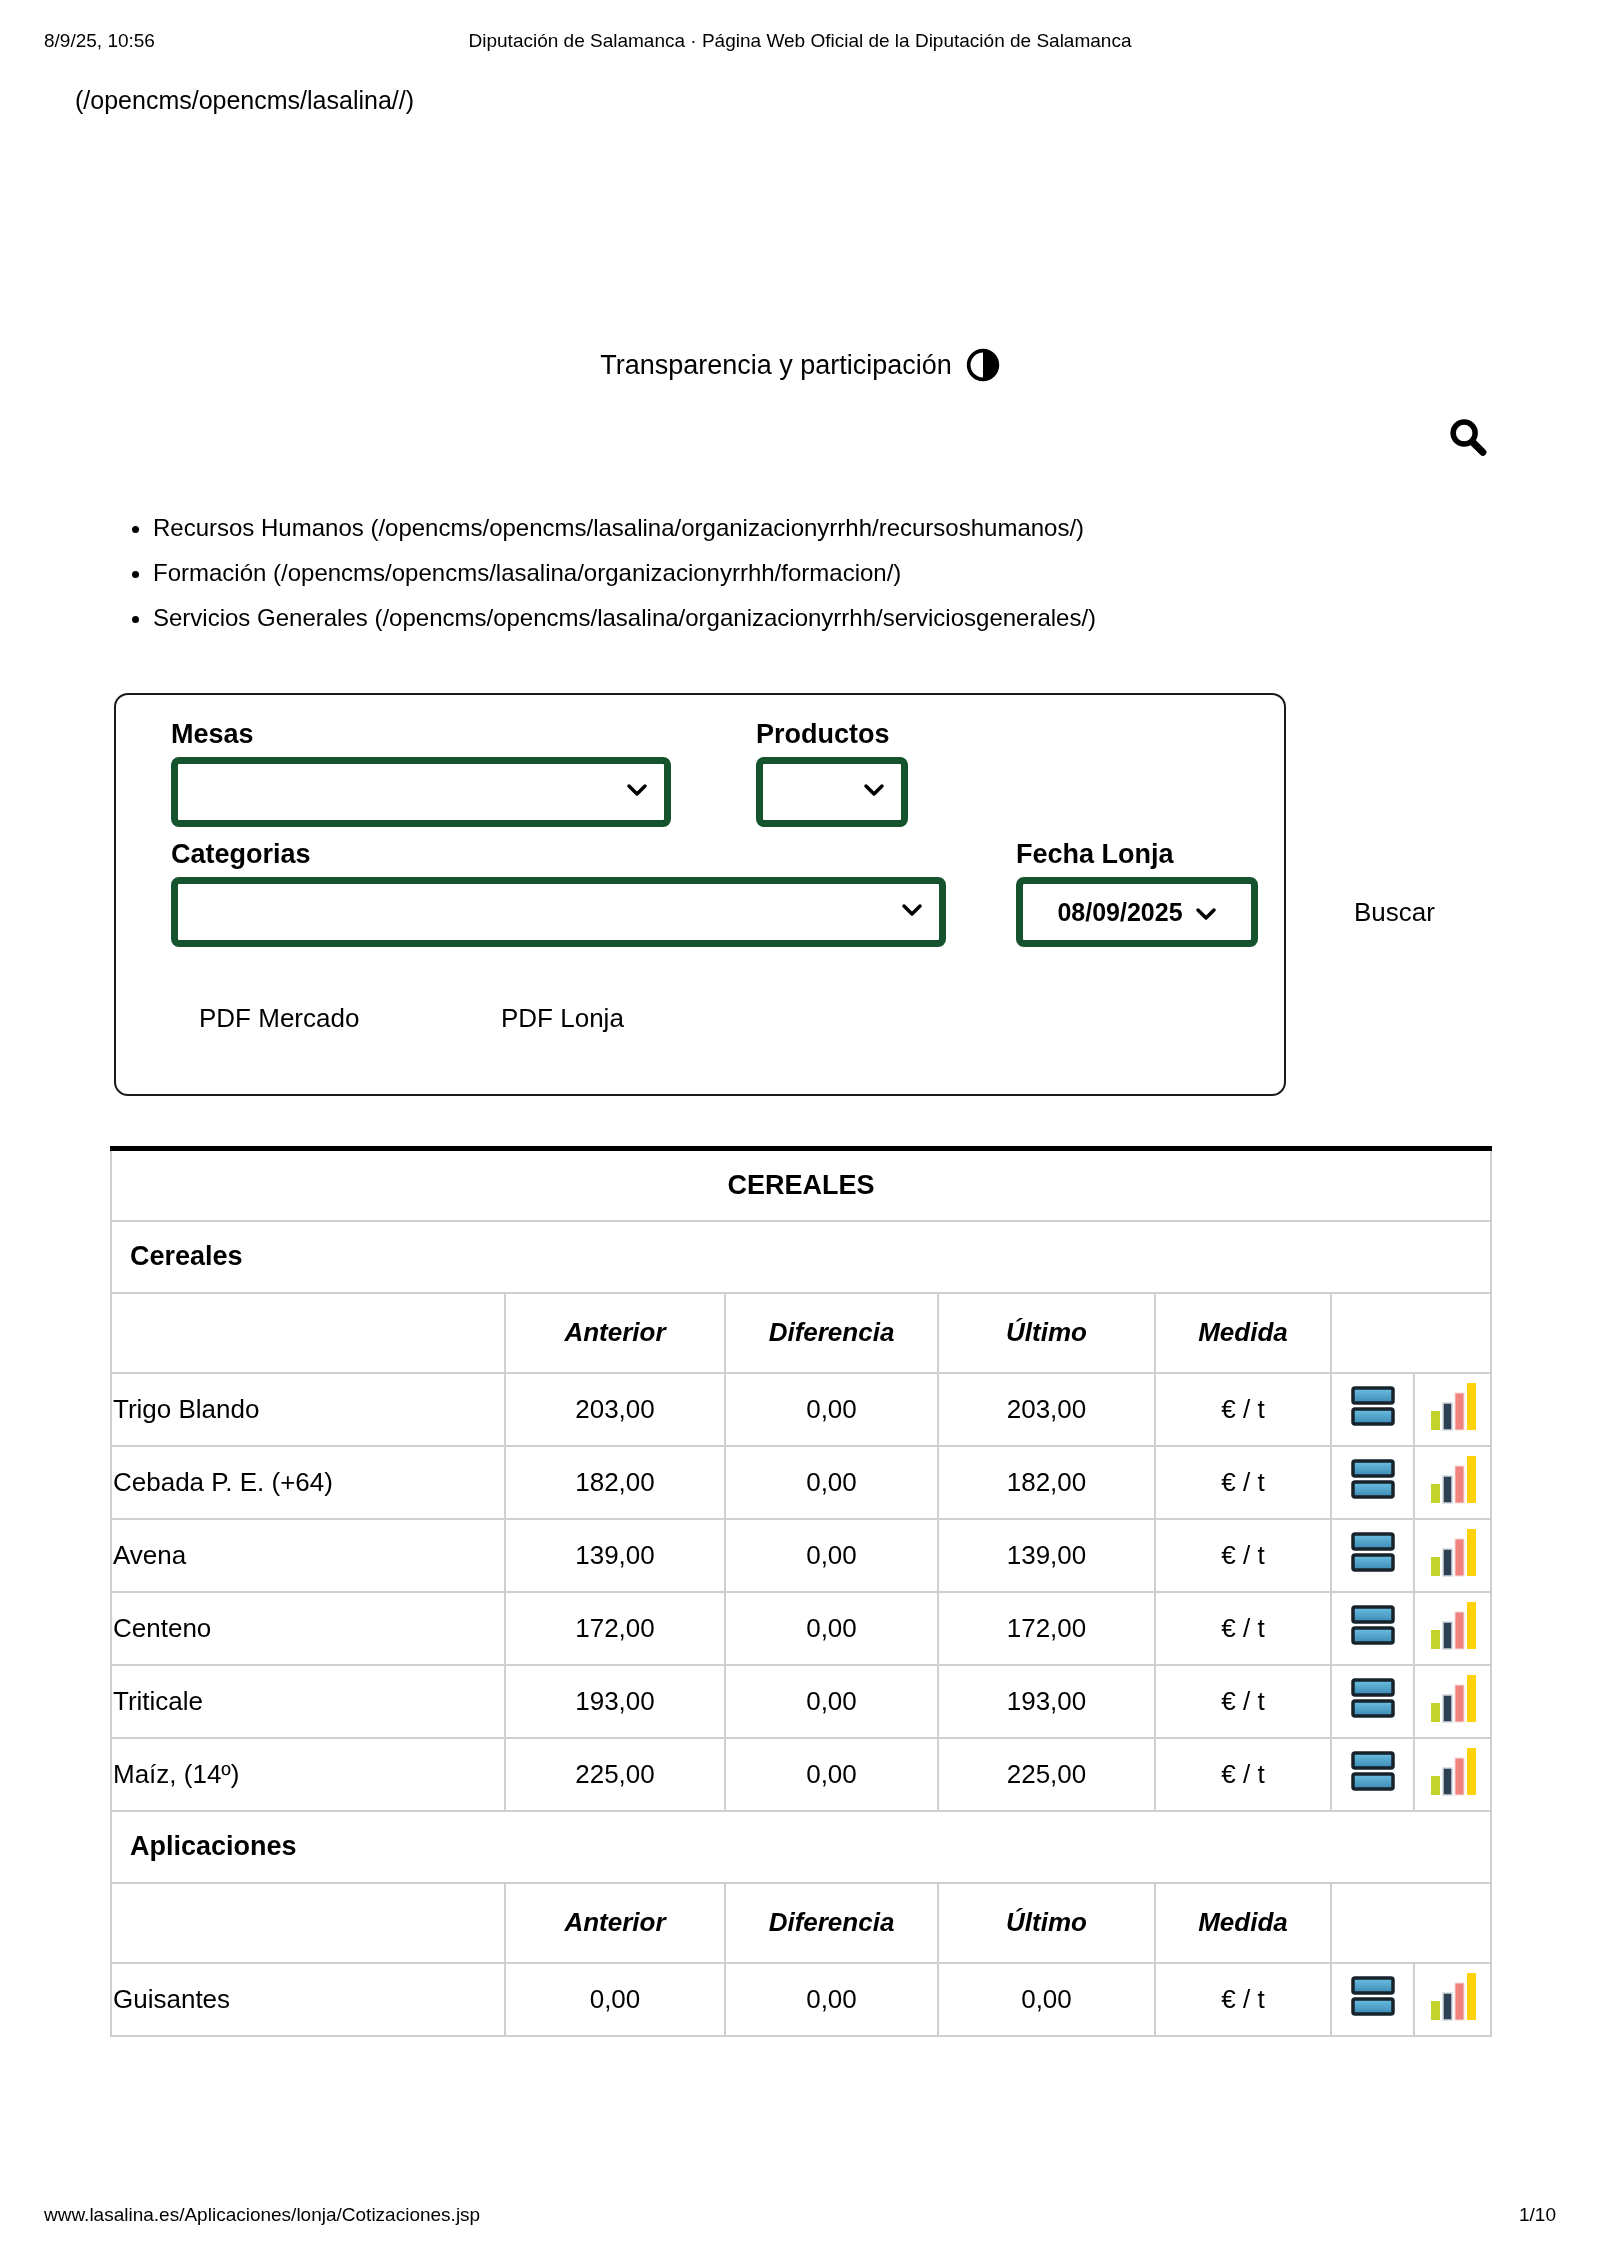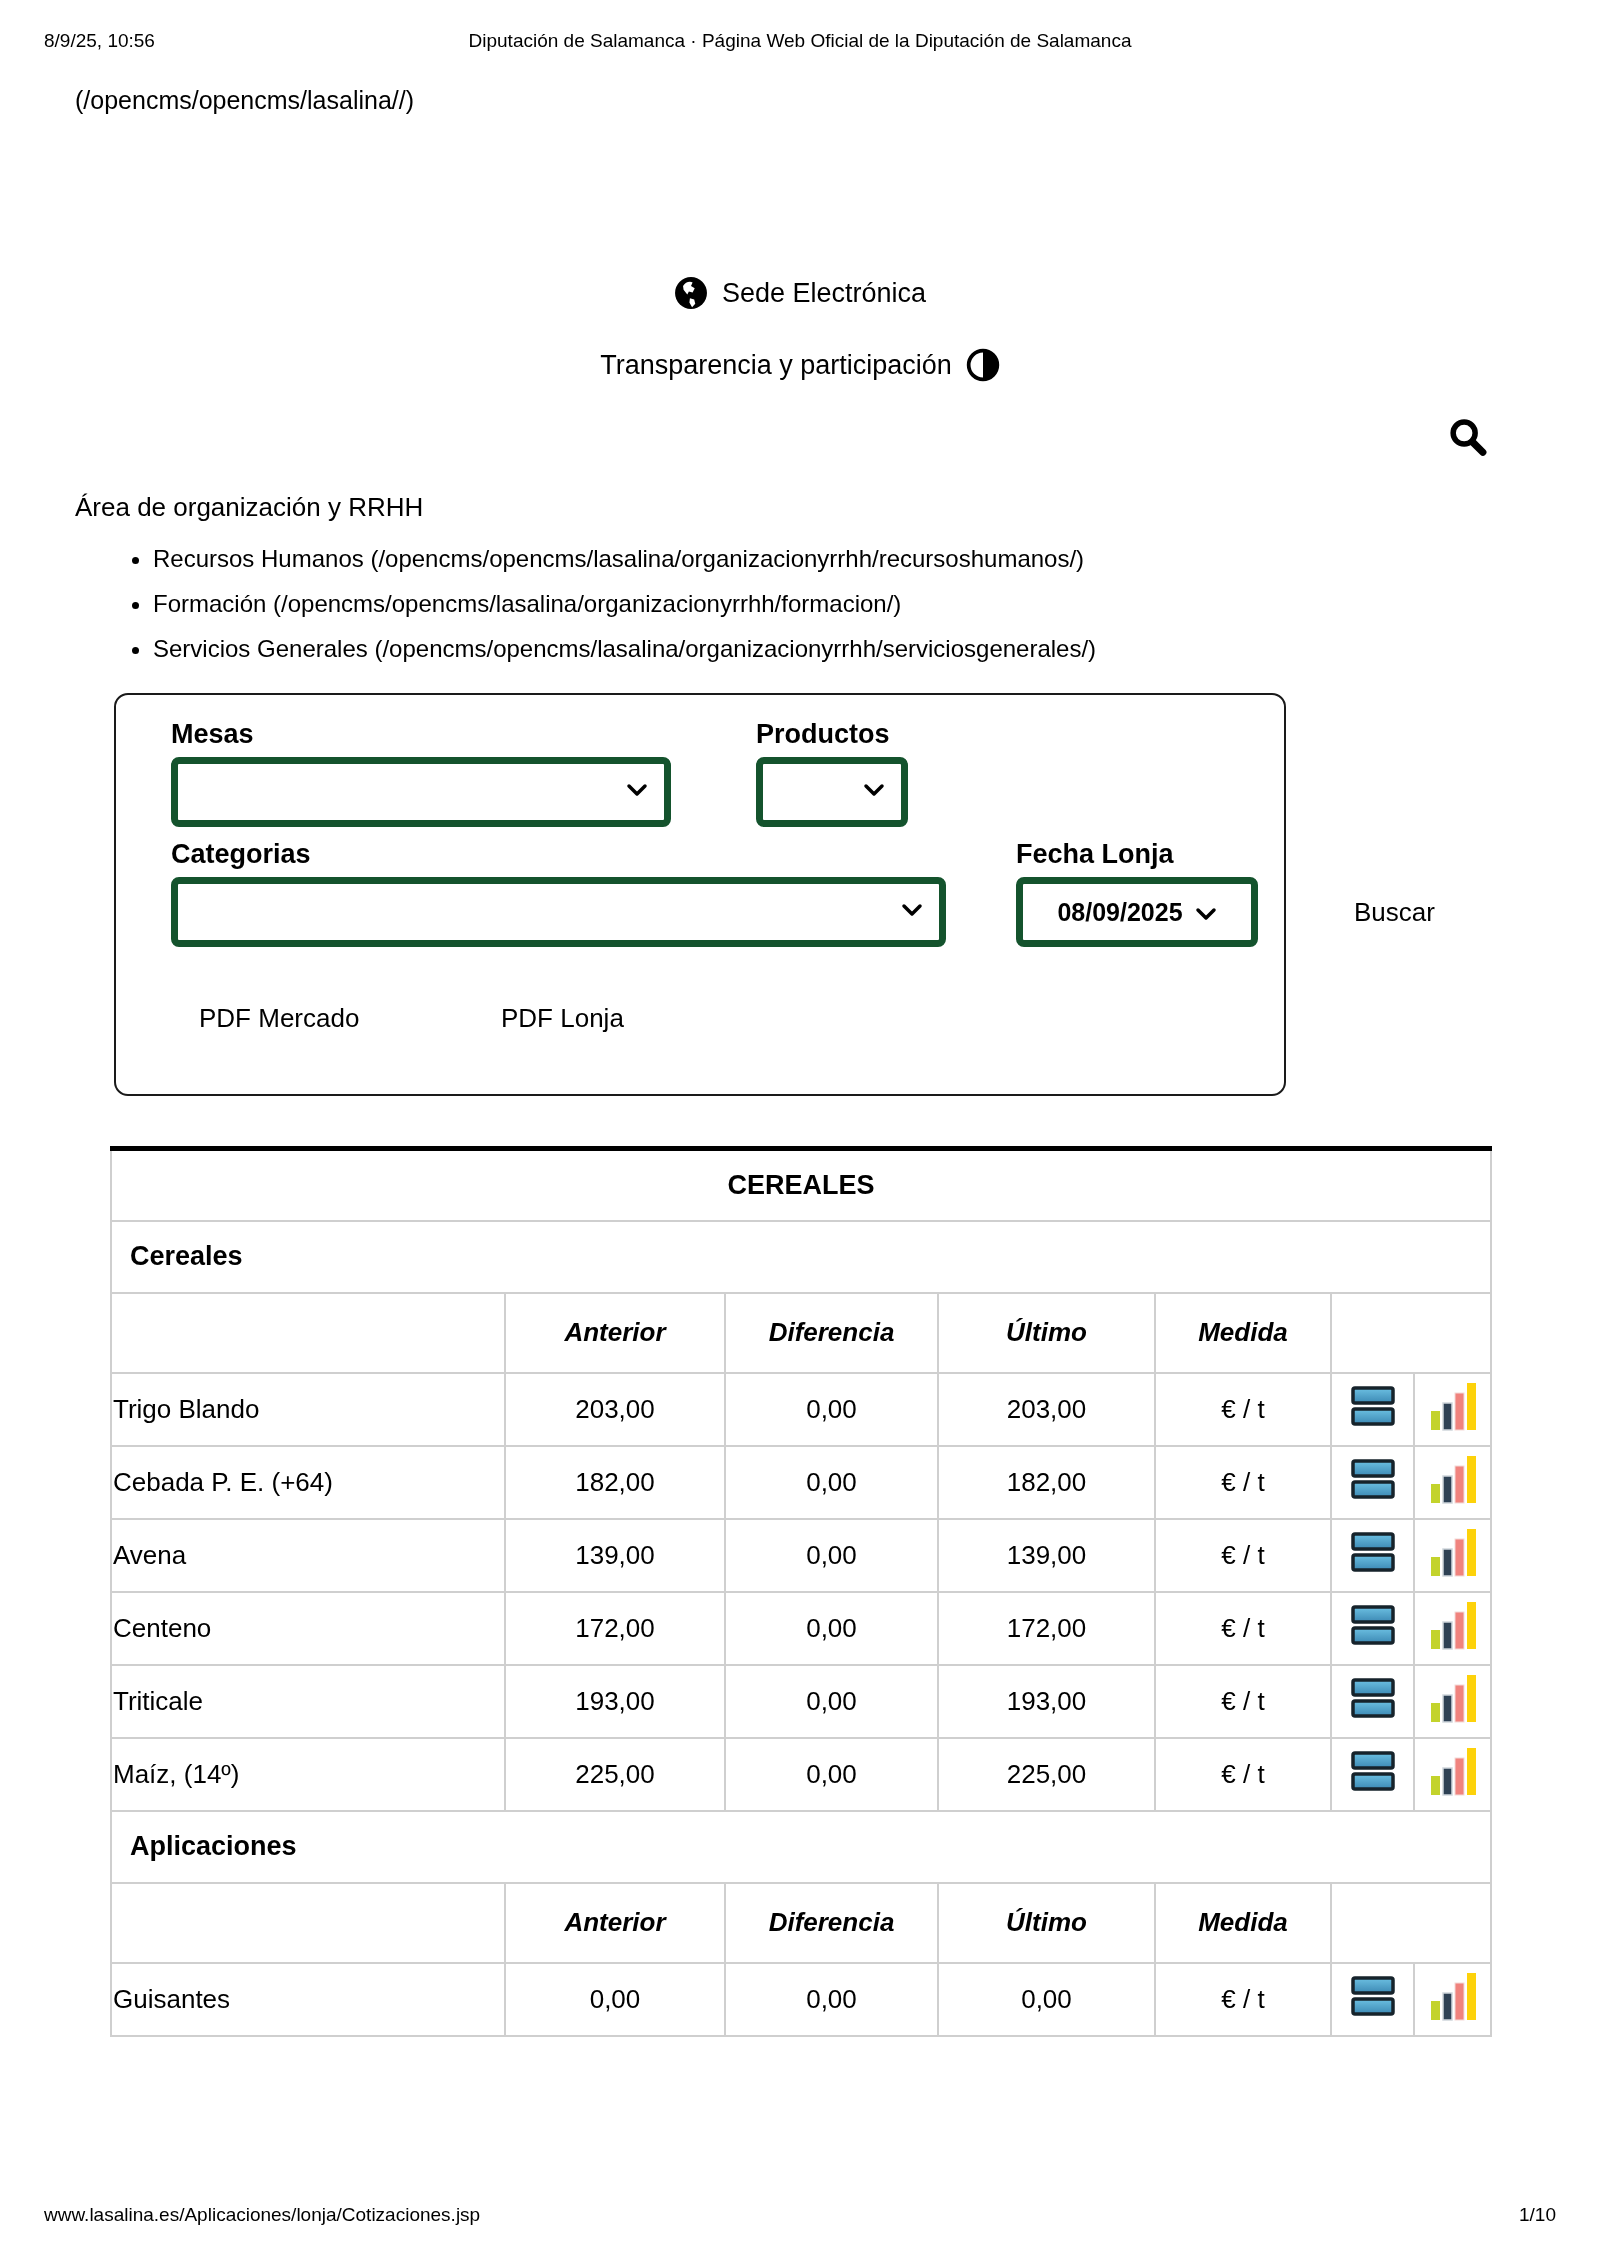--- a/index.html
+++ b/index.html
@@ -70,45 +70,37 @@
 </head>
 <body>
 
 <div class="page">
 
   <div class="ph-date">8/9/25, 10:56</div>
   <div class="ph-title">Diputación de Salamanca · Página Web Oficial de la Diputación de Salamanca</div>
 
   <div class="breadcrumb">(/opencms/opencms/lasalina//)</div>
 
-  <div class="center-line sede-line">
-    <svg width="34" height="34" viewBox="0 0 32 32">
-      <circle cx="16" cy="16" r="15" fill="#000"></circle>
-      <path d="M8.5 9.5 C10.5 5.5 15 4.5 17.5 6 L16 9.5 L19.5 11.5 L17.5 15.5 L14 14.5 L12.5 17.5 L9 13 Z M15 21 L19 22 L20 26 L17 29.5 L14.5 25 Z" fill="#fff"></path>
-    </svg>
-    <span>Sede Electrónica</span>
-  </div>
 
   <div class="center-line transp-line">
     <span>Transparencia y participación</span>
     <svg width="34" height="34" viewBox="0 0 32 32">
       <circle cx="16" cy="16" r="13.5" fill="none" stroke="#000" stroke-width="3.5"></circle>
       <path d="M16 2.5 A13.5 13.5 0 0 1 16 29.5 Z" fill="#000"></path>
     </svg>
   </div>
 
   <div class="search-btn">
     <svg width="44" height="44" viewBox="0 0 40 40">
       <circle cx="16.5" cy="15.5" r="10" fill="none" stroke="#000" stroke-width="5"></circle>
       <line x1="24" y1="23.5" x2="33.5" y2="33" stroke="#000" stroke-width="6.5" stroke-linecap="round"></line>
     </svg>
   </div>
 
   <div class="nav-block">
-    <div class="nav-heading">Área de organización y RRHH</div>
     <ul class="nav-list" id="nav-list">
         <li>Recursos Humanos (/opencms/opencms/lasalina/organizacionyrrhh/recursoshumanos/)</li>
         <li>Formación (/opencms/opencms/lasalina/organizacionyrrhh/formacion/)</li>
         <li>Servicios Generales (/opencms/opencms/lasalina/organizacionyrrhh/serviciosgenerales/)</li>
       </ul>
   </div>
 
   <div class="filter-card">
     <div class="f-label lbl-mesas">Mesas</div>
     <div class="select sel-mesas">

